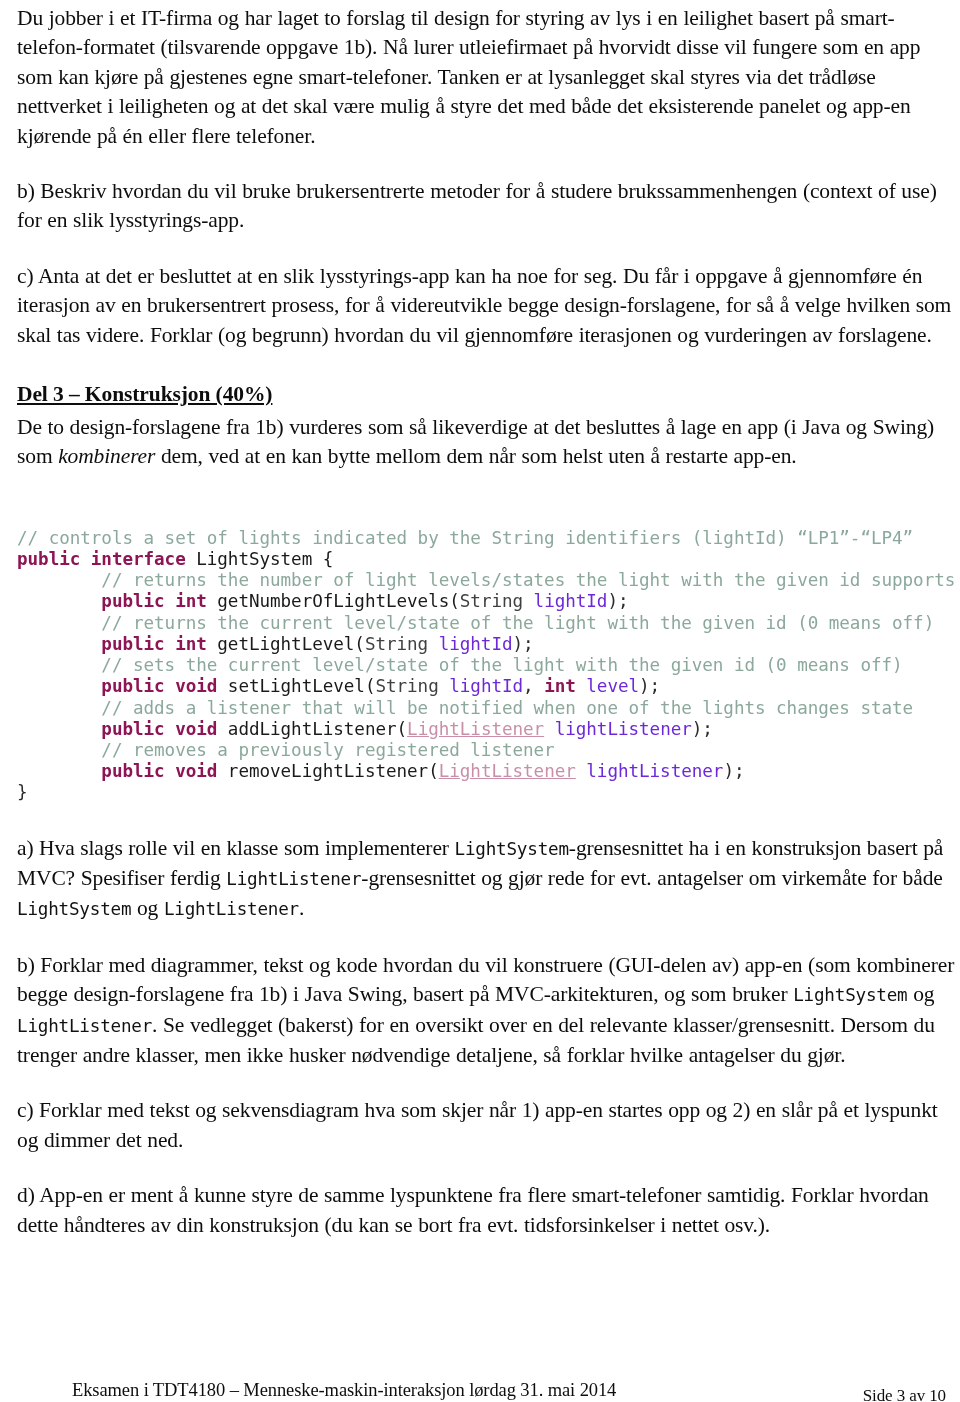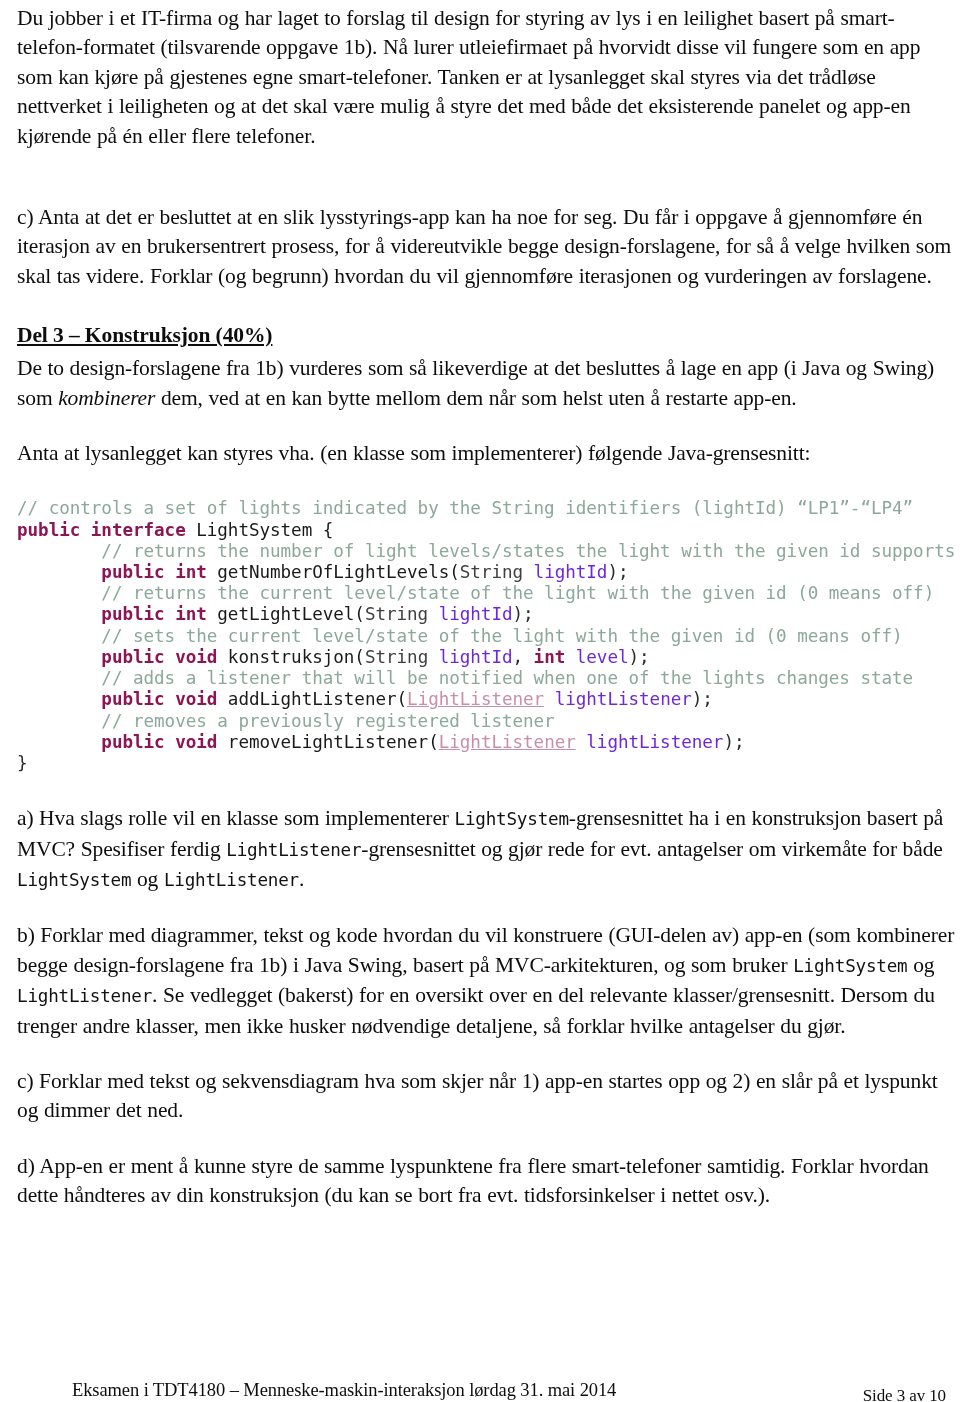--- a/index.html
+++ b/index.html
@@ -97,47 +97,47 @@
 </style>
 </head>
 <body>
 
 <div id="page">
 
   <p class="para">Du jobber i et IT-firma og har laget to forslag til design for styring av lys i en leilighet basert på smart-telefon-formatet (tilsvarende oppgave 1b). Nå lurer utleiefirmaet på hvorvidt disse vil fungere som en app som kan kjøre på gjestenes egne smart-telefoner. Tanken er at lysanlegget skal styres via det trådløse nettverket i leiligheten og at det skal være mulig å styre det med både det eksisterende panelet og app-en kjørende på én eller flere telefoner.</p>
 
   <div class="gap-md"></div>
 
+  <p class="para">b) Beskriv hvordan du vil bruke brukersentrerte metoder for å studere brukssammenhengen (context of use) for en slik lysstyrings-app.</p>
 
   <div class="gap-md"></div>
 
   <p class="para">c) Anta at det er besluttet at en slik lysstyrings-app kan ha noe for seg. Du får i oppgave å gjennomføre én iterasjon av en brukersentrert prosess, for å videreutvikle begge design-forslagene, for så å velge hvilken som skal tas videre. Forklar (og begrunn) hvordan du vil gjennomføre iterasjonen og vurderingen av forslagene.</p>
 
   <div class="gap-lg"></div>
 
   <h2 class="heading">Del 3 – Konstruksjon (40%)</h2>
 
   <div style="height:4px"></div>
 
   <p class="para"><span>De to design-forslagene fra 1b) vurderes som så likeverdige at det besluttes å lage en app (i Java og Swing) som </span><em class="it">kombinerer</em><span> dem, ved at en kan bytte mellom dem når som helst uten å restarte app-en.</span></p>
 
   <div class="gap-md"></div>
 
-  <p class="para">Anta at lysanlegget kan styres vha. (en klasse som implementerer) følgende Java-grensesnitt:</p>
 
   <div class="gap-lg"></div>
 
   <pre id="codeblock"><span><span class="c-comment">// controls a set of lights indicated by the String identifiers (lightId) “LP1”-“LP4”</span></span>
 <span><span class="c-kw">public interface </span><span class="c-id">LightSystem {</span></span>
 <span><span>        </span><span class="c-comment">// returns the number of light levels/states the light with the given id supports</span></span>
 <span><span>        </span><span class="c-kw">public int </span><span class="c-id">getNumberOfLightLevels(</span><span class="c-type">String </span><span class="c-param">lightId</span><span class="c-punct">);</span></span>
 <span><span>        </span><span class="c-comment">// returns the current level/state of the light with the given id (0 means off)</span></span>
 <span><span>        </span><span class="c-kw">public int </span><span class="c-id">getLightLevel(</span><span class="c-type">String </span><span class="c-param">lightId</span><span class="c-punct">);</span></span>
 <span><span>        </span><span class="c-comment">// sets the current level/state of the light with the given id (0 means off)</span></span>
-<span><span>        </span><span class="c-kw">public void </span><span class="c-id">konstruksjon(</span><span class="c-type">String </span><span class="c-param">lightId</span><span class="c-punct">, </span><span class="c-kw">int </span><span class="c-param">level</span><span class="c-punct">);</span></span>
+<span><span>        </span><span class="c-kw">public void </span><span class="c-id">setLightLevel(</span><span class="c-type">String </span><span class="c-param">lightId</span><span class="c-punct">, </span><span class="c-kw">int </span><span class="c-param">level</span><span class="c-punct">);</span></span>
 <span><span>        </span><span class="c-comment">// adds a listener that will be notified when one of the lights changes state</span></span>
 <span><span>        </span><span class="c-kw">public void </span><span class="c-id">addLightListener(</span><span class="c-link">LightListener</span><span class="c-punct"> </span><span class="c-param">lightListener</span><span class="c-punct">);</span></span>
 <span><span>        </span><span class="c-comment">// removes a previously registered listener</span></span>
 <span><span>        </span><span class="c-kw">public void </span><span class="c-id">removeLightListener(</span><span class="c-link">LightListener</span><span class="c-punct"> </span><span class="c-param">lightListener</span><span class="c-punct">);</span></span>
 <span><span class="c-punct">}</span></span></pre>
 
   <div class="gap-lg"></div>
 
   <p class="para"><span>a) Hva slags rolle vil en klasse som implementerer </span><code>LightSystem</code><span>-grensesnittet ha i en konstruksjon basert på MVC? Spesifiser ferdig </span><code>LightListener</code><span>-grensesnittet og gjør rede for evt. antagelser om virkemåte for både </span><code>LightSystem</code><span> og </span><code>LightListener</code><span>.</span></p>
 

